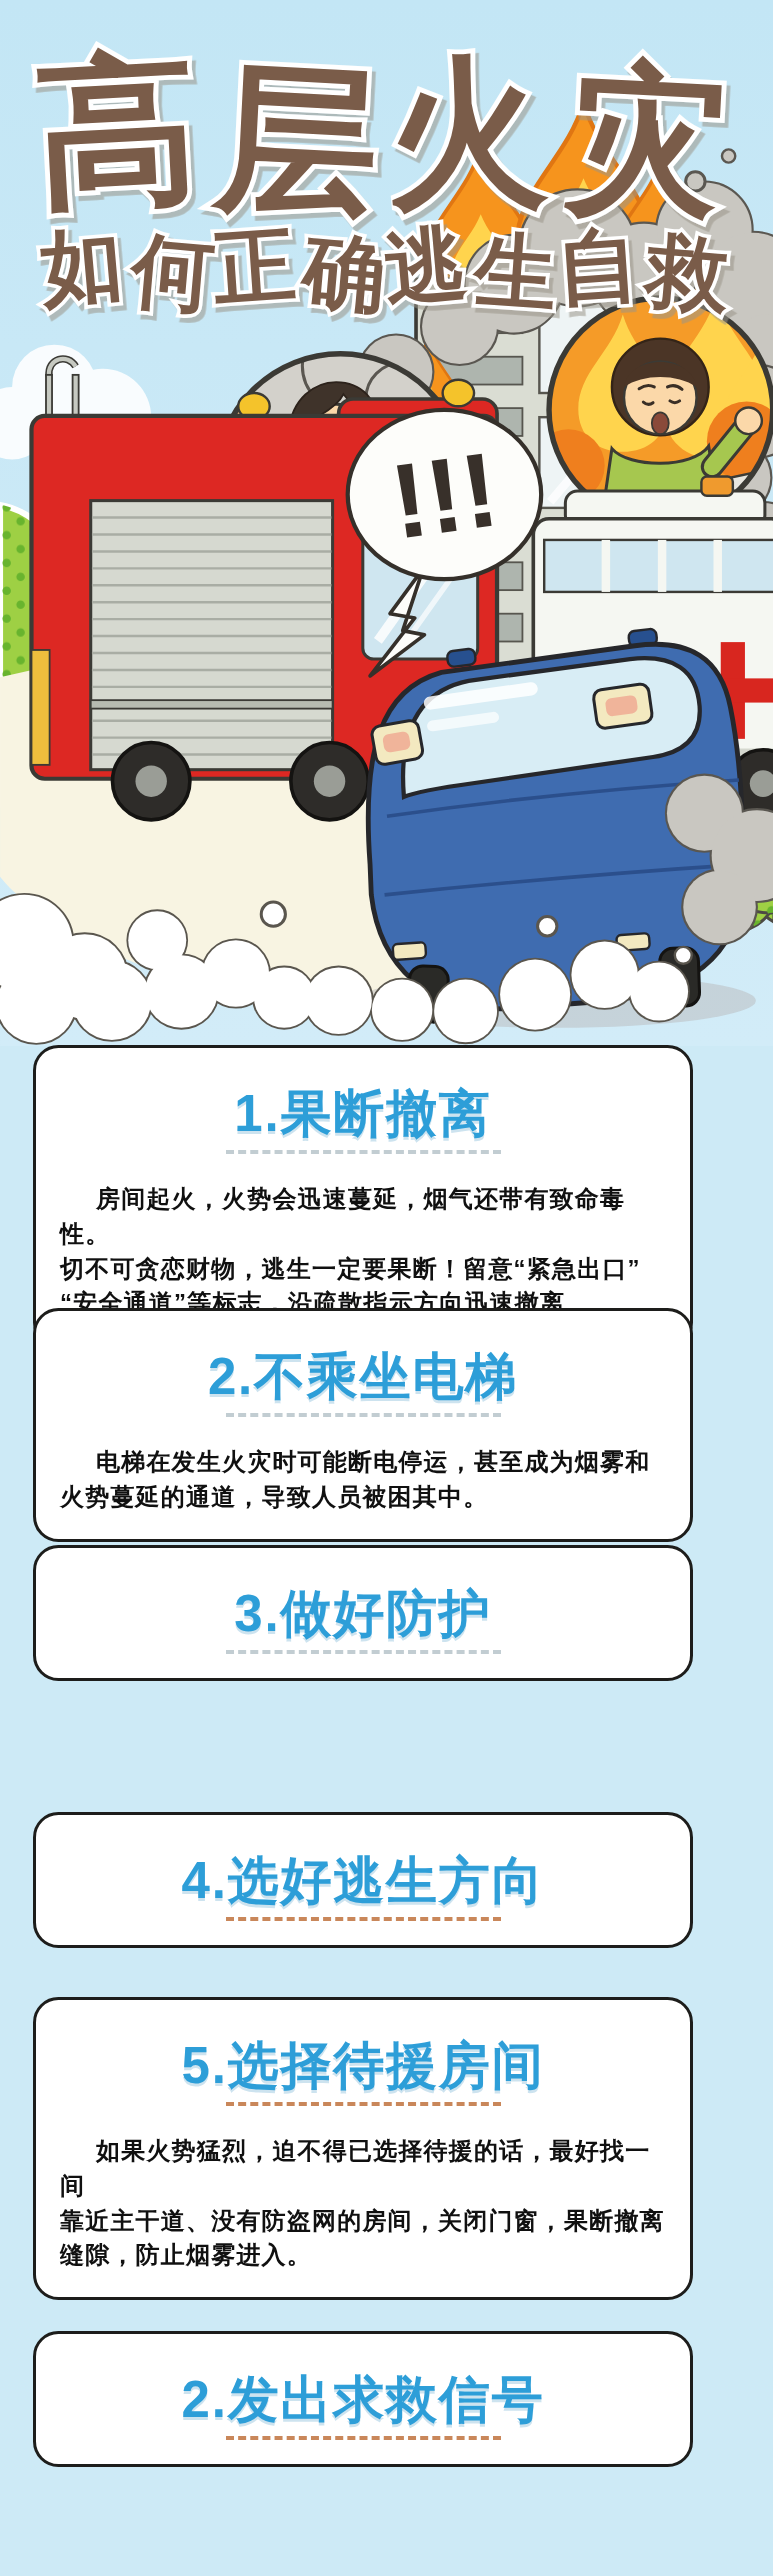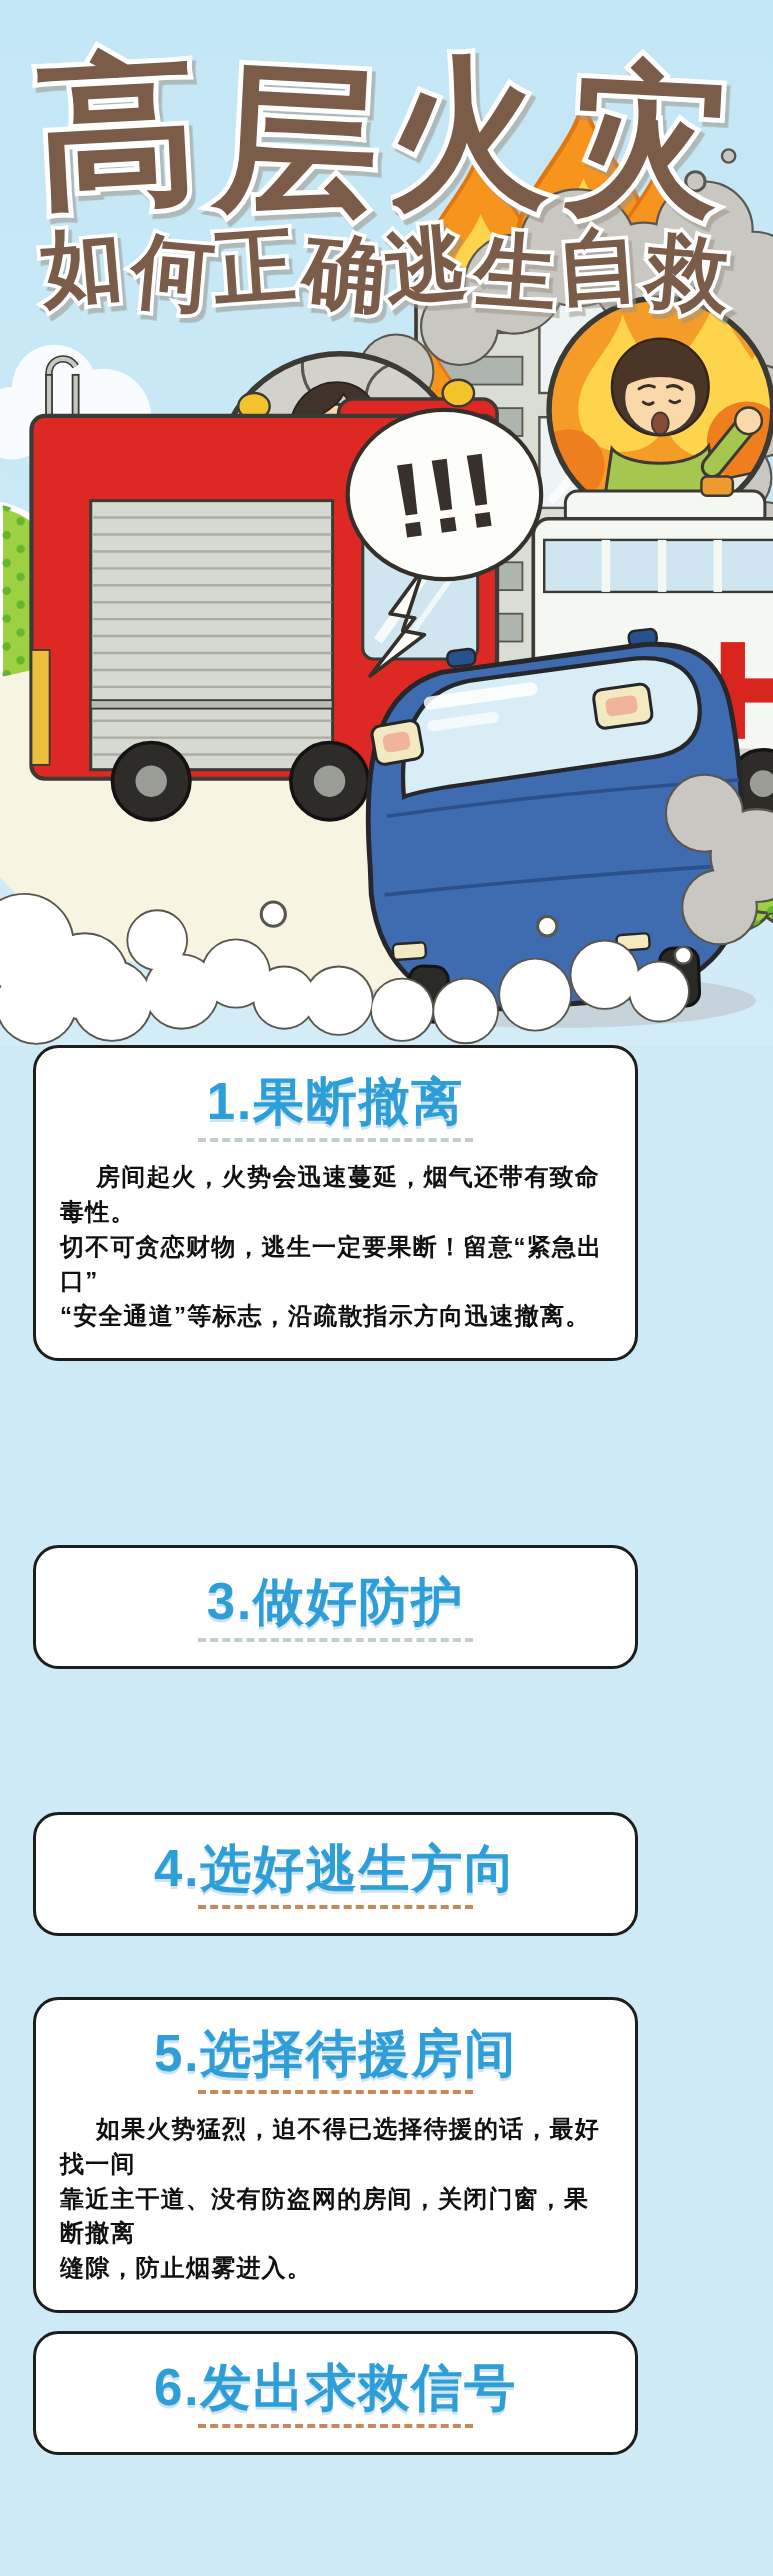--- a/index.html
+++ b/index.html
@@ -1,26 +1,26 @@
 <!DOCTYPE html>
 <html style="font-size:9.7px"><head>
 <meta charset="utf-8">
 <title>poster</title>
 <style>
   html,body{margin:0;padding:0;background:#cdeaf6;}
   .poster{position:relative;width:774px;height:2576px;background:#cdeaf6;overflow:hidden;
           font-family:"Liberation Sans",sans-serif;}
   .hero{position:absolute;top:0;left:0;display:block;}
-  .card{position:absolute;left:33px;width:605px;box-sizing:border-box;background:#ffffff;
-        border:3px solid #1d1d1b;border-radius:25.4px;padding:28px 24px 24px;}
+  .card{position:absolute;left:33px;width:660px;box-sizing:border-box;background:#ffffff;
+        border:3px solid #1d1d1b;border-radius:25.4px;padding:40px 24px 24px;}
   .card-title{margin:0;text-align:center;font-size:51px;line-height:1;font-weight:bold;
               color:#2d9ed8;letter-spacing:1.8px;text-shadow:0 3px 0 rgba(27,127,180,0.22);}
   .card-dash{width:275px;height:0;margin:11px auto 0;border-bottom:4.2px dashed #c2cdd2;}
   .card--warm .card-dash{border-bottom-color:#c9875a;}
-  .card-body{margin:18px 0 0;font-size:24px;line-height:1.45;letter-spacing:1.2px;font-weight:bold;
+  .card-body{margin:28px 0 0;font-size:24px;line-height:1.45;letter-spacing:1.2px;font-weight:bold;
              color:#101010;white-space:pre-line;text-indent:36px;}
   .card-1{top:1045px}.card-2{top:1308px}.card-3{top:1545px}
   .card-4{top:1812px}.card-5{top:1997px}.card-6{top:2331px}
 </style>
 </head>
 <body>
 
 <div class="poster">
 
   <svg class="hero" width="774" height="1046" viewBox="0 0 1280 1730">
@@ -375,38 +375,44 @@
   </svg>
 
   <section class="card card-1">
     <h2 class="card-title">1.果断撤离</h2>
     <div class="card-dash"></div>
     <p class="card-body">房间起火，火势会迅速蔓延，烟气还带有致命毒性。
 切不可贪恋财物，逃生一定要果断！留意“紧急出口”
 “安全通道”等标志，沿疏散指示方向迅速撤离。</p>
   </section>
 
+  <section class="card card-2">
+    <h2 class="card-title">2.不乘坐电梯</h2>
+    <div class="card-dash"></div>
+    <p class="card-body">电梯在发生火灾时可能断电停运，甚至成为烟雾和
+火势蔓延的通道，导致人员被困其中。</p>
+  </section>
 
   <section class="card card-3">
     <h2 class="card-title">3.做好防护</h2>
     <div class="card-dash"></div>
   </section>
 
   <section class="card card-4 card--warm">
     <h2 class="card-title">4.选好逃生方向</h2>
     <div class="card-dash"></div>
   </section>
 
   <section class="card card-5 card--warm">
     <h2 class="card-title">5.选择待援房间</h2>
     <div class="card-dash"></div>
     <p class="card-body">如果火势猛烈，迫不得已选择待援的话，最好找一间
 靠近主干道、没有防盗网的房间，关闭门窗，果断撤离
 缝隙，防止烟雾进入。</p>
   </section>
 
   <section class="card card-6 card--warm">
-    <h2 class="card-title">6.发出求救信号</h2>
+    <h2 class="card-title">2.发出求救信号</h2>
     <div class="card-dash"></div>
   </section>
 
 </div>
 
 
 </body></html>

